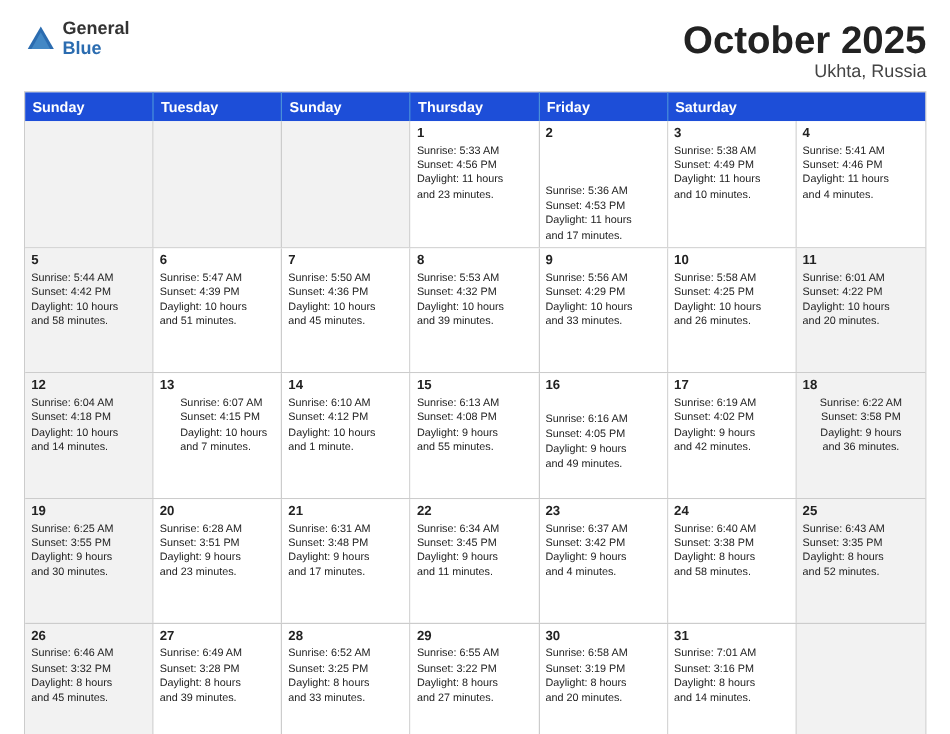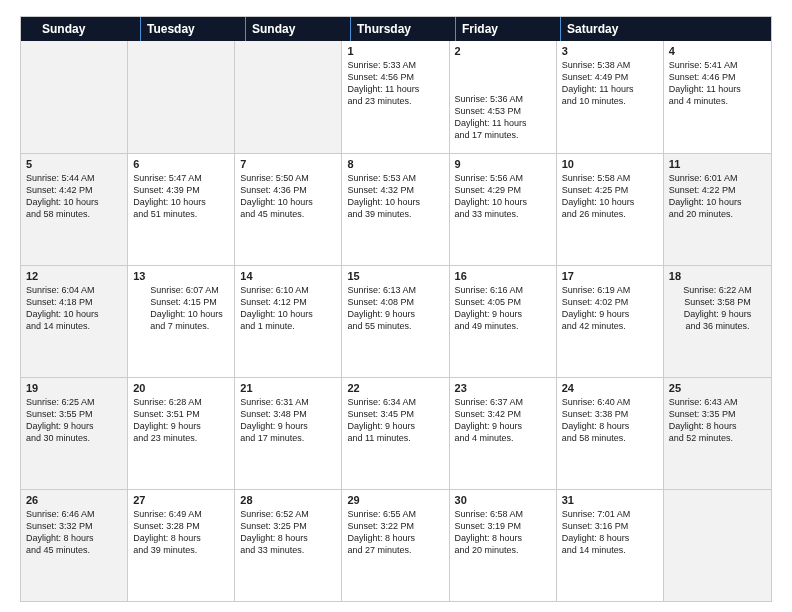--- a/index.html
+++ b/index.html
@@ -62,22 +62,21 @@
     }
     .calendar {
       flex: 1;
       display: flex;
       flex-direction: column;
       border: 1px solid #ccc;
     }
     .cal-header {
       display: grid;
       grid-template-columns: repeat(7, 1fr);
-      background: #0f172a;
-      padding-left: 15px;
+      background: #1d4ed8;
     }
     .cal-header-cell {
       color: #fff;
       font-size: 12px;
       font-weight: bold;
       padding: 5px 6px;
       text-align: left;
       border-right: 1px solid #4a90d9;
     }
     .cal-header-cell:last-child { border-right: none; }
@@ -111,20 +110,36 @@
     .cell-text {
       font-size: 9px;
       line-height: 1.35;
       color: #222;
     }
   </style>
 </head>
 <body>
 
 <div class="page">
+  <div class="header">
+    <div class="logo">
+      <svg class="logo-icon" viewBox="0 0 36 36">
+        <polygon points="18,4 32,28 4,28" fill="#2b6cb0"></polygon>
+        <polygon points="18,10 28,28 8,28" fill="#5ba3d9" opacity="0.5"></polygon>
+      </svg>
+      <div class="logo-text">
+        <span class="logo-general">General</span>
+        <span class="logo-blue">Blue</span>
+      </div>
+    </div>
+    <div class="title-block">
+      <div class="title-month">October 2025</div>
+      <div class="title-location">Ukhta, Russia</div>
+    </div>
+  </div>
 
   <div class="calendar">
     <div class="cal-header">
     <div class="cal-header-cell">Sunday</div>
         <div class="cal-header-cell">Tuesday</div>
         <div class="cal-header-cell">Sunday</div>
         <div class="cal-header-cell">Thursday</div>
         <div class="cal-header-cell">Friday</div>
         <div class="cal-header-cell">Saturday</div>
       </div>
@@ -237,21 +252,21 @@
           </div>
           <div class="cal-cell">
             <div class="day-num">15</div>
             <div class="cell-text" style="white-space: pre-line;">Sunrise: 6:13 AM
 Sunset: 4:08 PM
 Daylight: 9 hours
 and 55 minutes.</div>
           </div>
           <div class="cal-cell">
             <div class="day-num">16</div>
-            <div class="cell-text" style="white-space: pre-line;">Sunrise: 6:16 AM
+            <div class="cell-text" style="white-space: pre-line; margin-top: 14px;">Sunrise: 6:16 AM
 Sunset: 4:05 PM
 Daylight: 9 hours
 and 49 minutes.</div>
           </div>
           <div class="cal-cell">
             <div class="day-num">17</div>
             <div class="cell-text" style="white-space: pre-line;">Sunrise: 6:19 AM
 Sunset: 4:02 PM
 Daylight: 9 hours
 and 42 minutes.</div>

